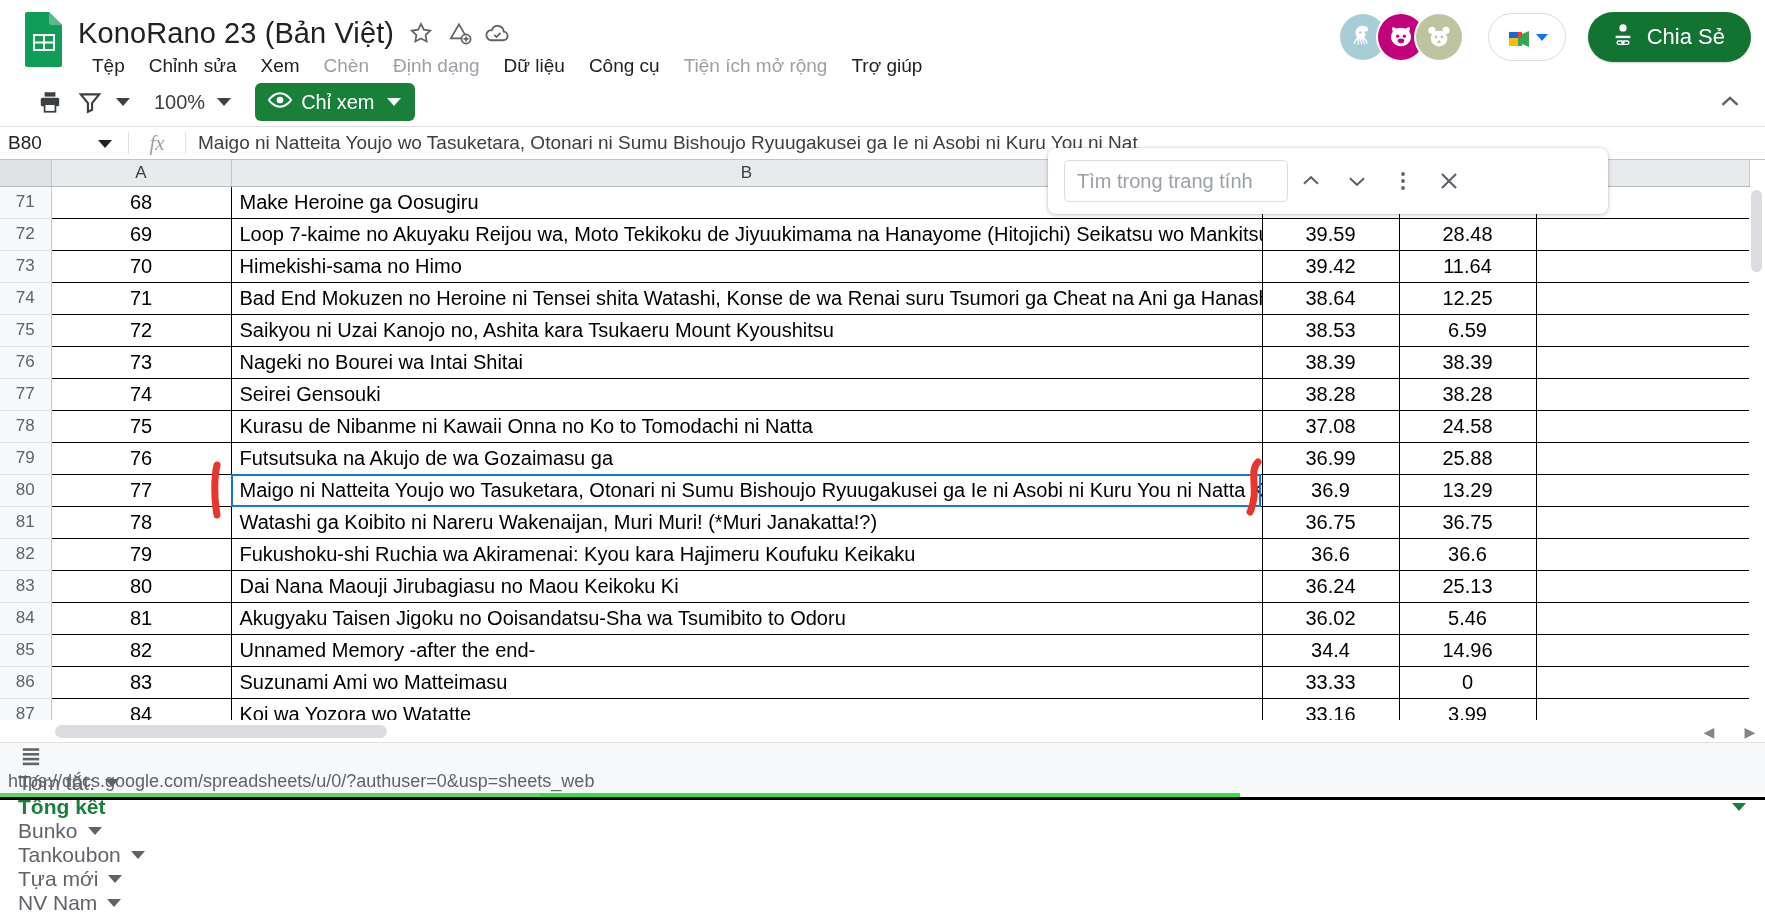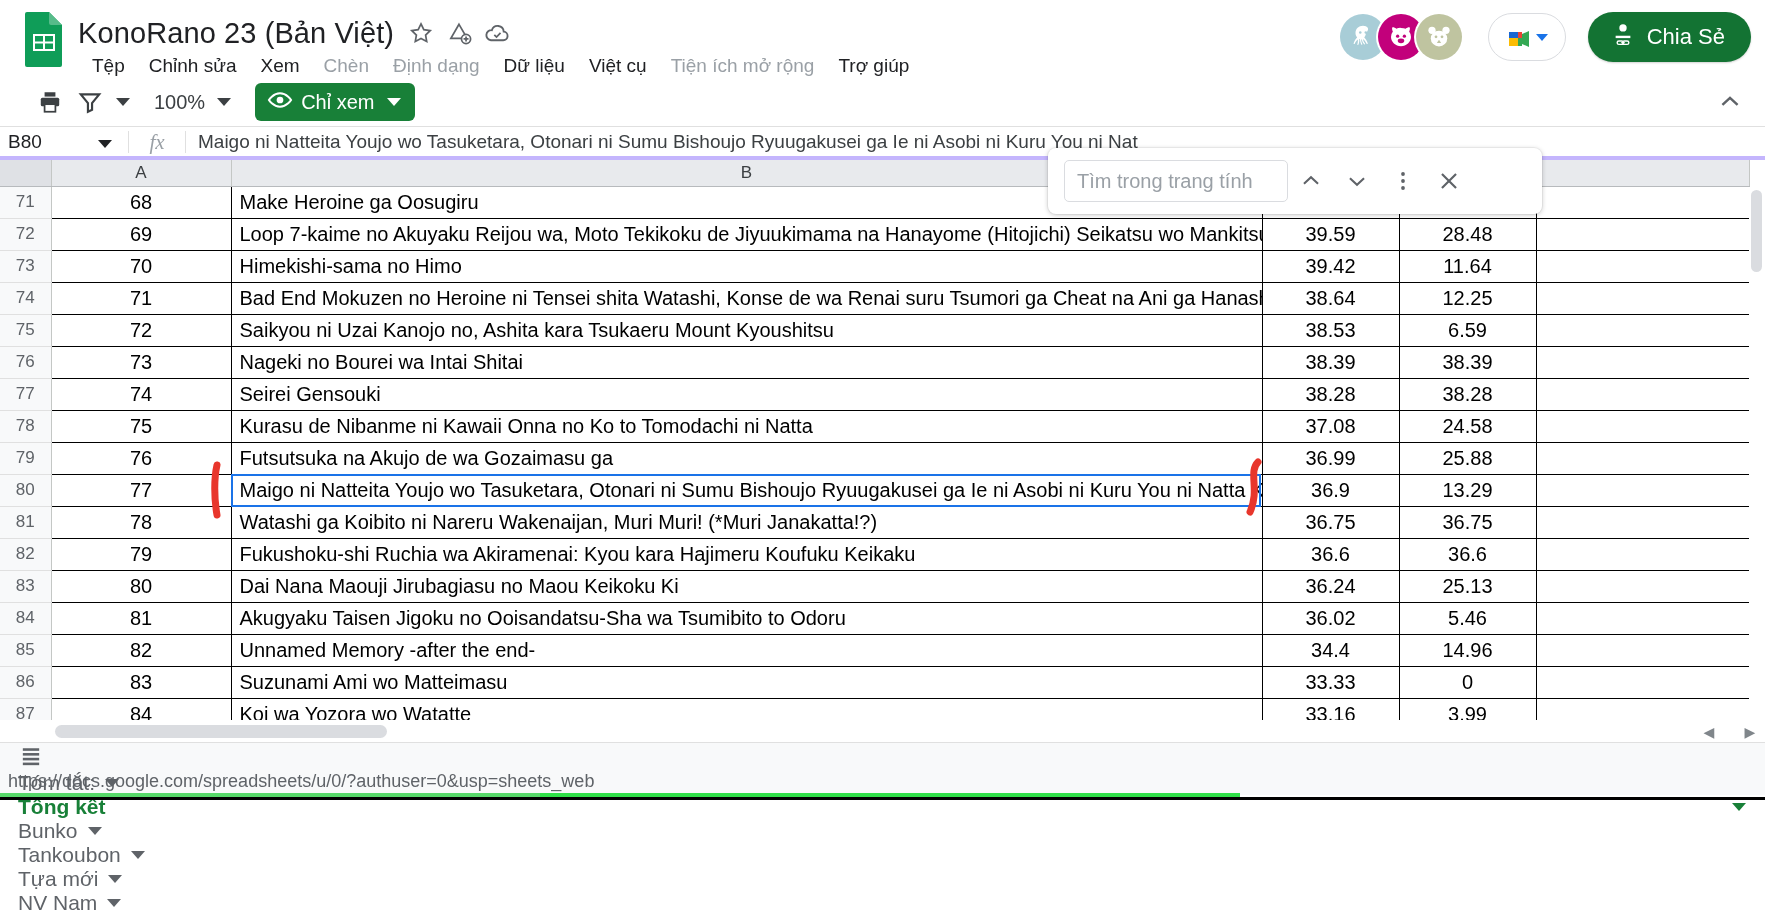--- a/index.html
+++ b/index.html
@@ -162,21 +162,21 @@
     color: #5f6368;
     cursor: pointer;
   }
 
   
   .formulabar {
     height: 34px;
     display: flex;
     align-items: center;
     border-top: 1px solid #e0e0e0;
-    border-bottom: 4px solid #c4b5fd;
+    border-bottom: 1px solid #c4b5fd;
     background: #fff;
     position: relative;
   }
   .namebox {
     width: 128px;
     height: 100%;
     display: flex; align-items: center;
     padding-left: 8px;
     font-size: 19px;
     color: #202124;
@@ -207,21 +207,21 @@
     padding-left: 12px;
     white-space: nowrap;
     overflow: hidden;
     cursor: text;
   }
 
   
   .findbox {
     position: absolute;
     left: 1048px; top: 148px;
-    width: 494px; height: 66px;
+    width: 560px; height: 66px;
     background: #fff;
     border-radius: 8px;
     box-shadow: 0 1px 5px rgba(0,0,0,.22), 0 0 0 1px rgba(0,0,0,.04);
     display: flex; align-items: center;
     padding: 0 8px 0 16px;
     z-index: 40;
   }
   .find-input {
     width: 224px; height: 42px;
     border: 1px solid #dadce0;
@@ -479,21 +479,21 @@
       </span>
     </div>
 
     <div class="menu-row">
       <span class="menu-item">Tệp</span>
       <span class="menu-item">Chỉnh sửa</span>
       <span class="menu-item">Xem</span>
       <span class="menu-item dim">Chèn</span>
       <span class="menu-item dim">Định dạng</span>
       <span class="menu-item">Dữ liệu</span>
-      <span class="menu-item">Việt cụ</span>
+      <span class="menu-item">Công cụ</span>
       <span class="menu-item dim">Tiện ích mở rộng</span>
       <span class="menu-item">Trợ giúp</span>
     </div>
   </div>
 
   <div class="topbar-right">
     <div class="avatars">
       <div class="avatar" style="background:#a8cdd7">
         <svg width="30" height="30" viewBox="0 0 24 24" fill="#ffffff">
           <path d="M12 3c-3.4 0-6 2.5-6 5.7 0 1.6.6 2.7 1.3 3.6-.9.9-2.2 2.6-2.8 4.6-.2.6.6 1 .9.4.7-1.4 1.6-2.6 2.4-3.3.2 1 .1 2.4-.3 3.7-.2.6.7.9.9.3.6-1.6.8-3.2.6-4.4h.6c0 1.3.3 2.9 1 4.4.3.6 1.1.2.8-.4-.6-1.3-.9-2.6-.9-3.7h.6c.2 1.2.8 2.6 1.7 3.8.4.5 1.1 0 .7-.5-.8-1.1-1.3-2.3-1.5-3.3h.5c.7.8 1.7 2 2.4 3.4.3.6 1.1.2.9-.4-.6-2-1.9-3.7-2.8-4.6.7-.9 1.3-2 1.3-3.6C18 5.5 15.4 3 12 3z"></path>

